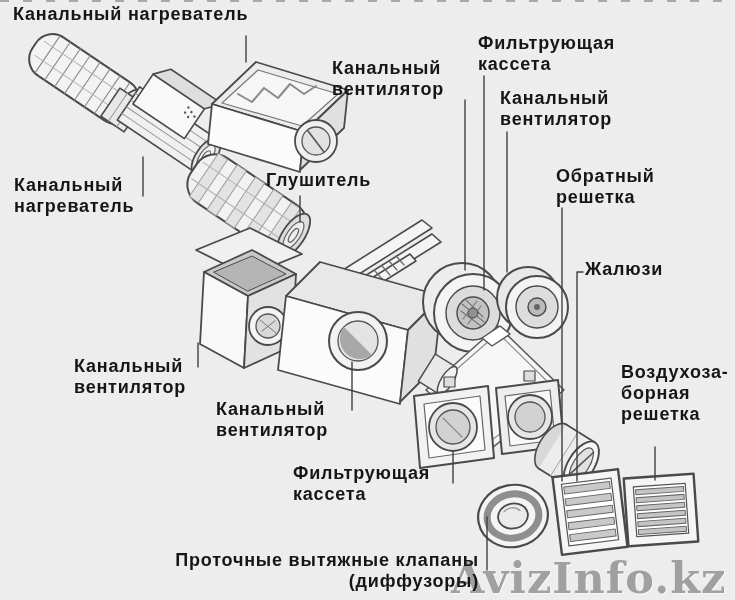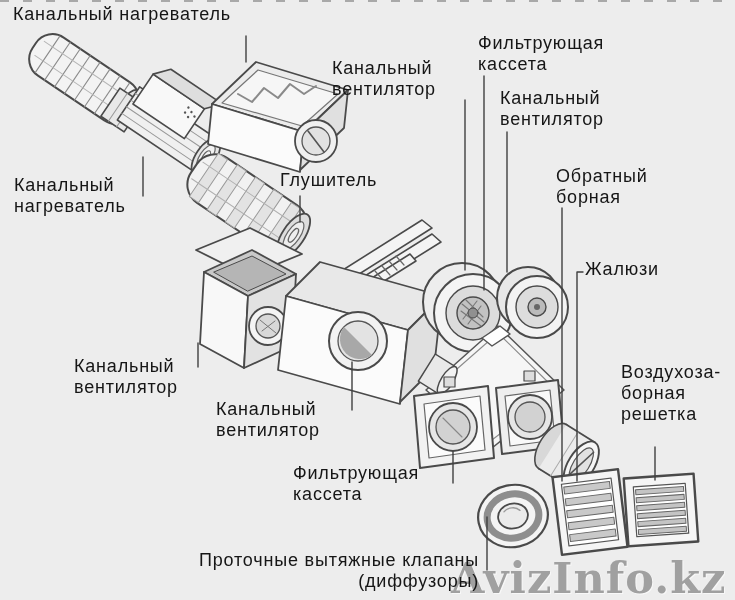--- a/index.html
+++ b/index.html
@@ -9,21 +9,21 @@
     font-family:"Liberation Sans",sans-serif;
   }
   .stage::before{
     content:"";position:absolute;left:0;top:0;width:100%;height:2px;
     background:repeating-linear-gradient(90deg,#555 0 9px,transparent 9px 23px);
     opacity:.45;pointer-events:none;
   }
   svg.art{position:absolute;left:0;top:0;z-index:1;}
   .lbl{
     position:absolute;z-index:3;
-    font-weight:normal;font-size:18px;line-height:21px;
+    font-weight:bold;font-size:18px;line-height:21px;
     letter-spacing:.8px;color:#161616;white-space:pre-line;
   }
   .lbl.right{text-align:right;}
   .watermark{
     position:absolute;z-index:2;left:451px;top:553px;
     font-family:"DejaVu Serif",serif;font-weight:bold;font-size:43px;
     color:#8d8d8d;opacity:.8;letter-spacing:1px;
     text-shadow:1px 1px 0 #fbfbfb;
   }
 </style>
@@ -257,28 +257,28 @@
   <div class="watermark">AvizInfo.kz</div>
 
   <div class="lbl" style="left:13px;top:4px;">Канальный нагреватель</div>
   <div class="lbl" style="left:332px;top:58px;">Канальный
 вентилятор</div>
   <div class="lbl" style="left:478px;top:33px;">Фильтрующая
 кассета</div>
   <div class="lbl" style="left:500px;top:88px;">Канальный
 вентилятор</div>
   <div class="lbl" style="left:556px;top:166px;">Обратный
-борная</div>
+решетка</div>
   <div class="lbl" style="left:585px;top:259px;text-align:right;">Жалюзи</div>
   <div class="lbl" style="left:621px;top:362px;">Воздухоза-
 борная
 решетка</div>
   <div class="lbl" style="left:14px;top:175px;">Канальный
 нагреватель</div>
-  <div class="lbl" style="left:280px;top:170px;">Глушитель</div>
+  <div class="lbl" style="left:266px;top:170px;">Глушитель</div>
   <div class="lbl" style="left:74px;top:356px;">Канальный
 вентилятор</div>
   <div class="lbl" style="left:216px;top:399px;">Канальный
 вентилятор</div>
   <div class="lbl" style="left:293px;top:463px;">Фильтрующая
 кассета</div>
   <div class="lbl right" style="right:256px;top:550px;">Проточные вытяжные клапаны
 (диффузоры)</div>
 
 </div>

